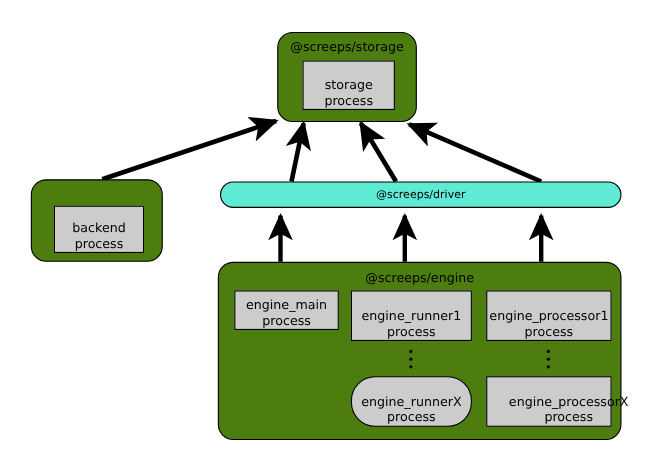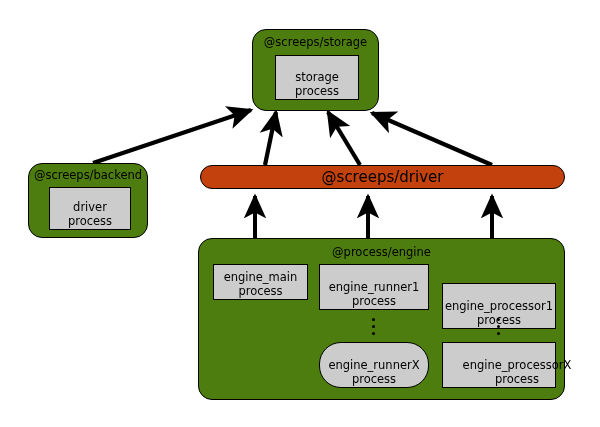--- a/index.html
+++ b/index.html
@@ -58,25 +58,25 @@
   }
   .process-box span {
     display: block;
     white-space: nowrap;
   }
   .pill-node {
     position: absolute;
     box-sizing: border-box;
     border: 1.6px solid #000000;
     border-radius: 999px;
-    background: #c2410c;
+    background: #5eead4;
     display: flex;
     align-items: center;
     justify-content: center;
-    font-size: 15px;
+    font-size: 10px;
     color: #000000;
   }
   .vdots {
     position: absolute;
     display: flex;
     flex-direction: column;
     align-items: center;
     justify-content: space-between;
     height: 17px;
   }
@@ -129,45 +129,44 @@
 
   <div class="node-group" style="left:252px; top:29px; width:127px; height:82px;">
     <div class="group-title" style="top:6px;">@screeps/storage</div>
     <div class="process-box" style="left:22px; top:25px; width:84px; height:45px;">
       <span>storage</span>
       <span>process</span>
     </div>
   </div>
 
   <div class="node-group" style="left:28px; top:163px; width:120px; height:75px;">
-    <div class="group-title" style="top:5px;">@screeps/backend</div>
     <div class="process-box" style="left:20px; top:23px; width:82px; height:43px;">
-      <span>driver</span>
+      <span>backend</span>
       <span>process</span>
     </div>
   </div>
 
   <div class="pill-node" style="left:200px; top:165px; width:365px; height:24px;">
     <span>@screeps/driver</span>
   </div>
 
   <div class="node-group" style="left:198px; top:238px; width:367px; height:162px;">
-    <div class="group-title" style="top:7px;">@process/engine</div>
+    <div class="group-title" style="top:7px;">@screeps/engine</div>
 
     <div class="process-box" style="left:14px; top:25px; width:95px; height:36px;">
       <span>engine_main</span>
       <span>process</span>
     </div>
 
     <div class="process-box" style="left:120px; top:25px; width:110px; height:46px;">
       <span>engine_runner1</span>
       <span>process</span>
     </div>
 
-    <div class="process-box" style="left:243px; top:25px; width:114px; height:46px;margin-top:19px;">
+    <div class="process-box" style="left:243px; top:25px; width:114px; height:46px;">
       <span>engine_processor1</span>
       <span>process</span>
     </div>
 
     <div class="vdots" style="left:173px; top:79px;">
       <i></i>
         <i></i>
         <i></i>
     </div>
     <div class="vdots" style="left:298px; top:79px;">

